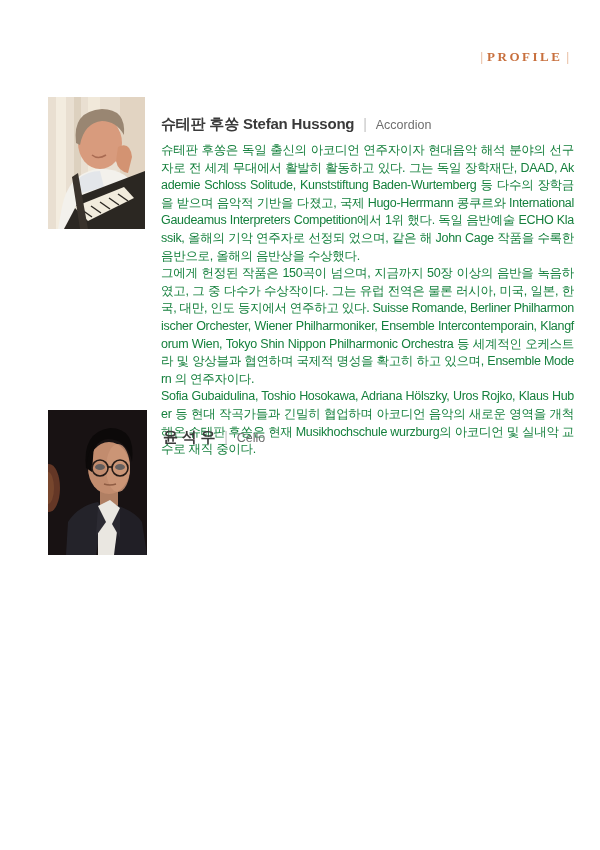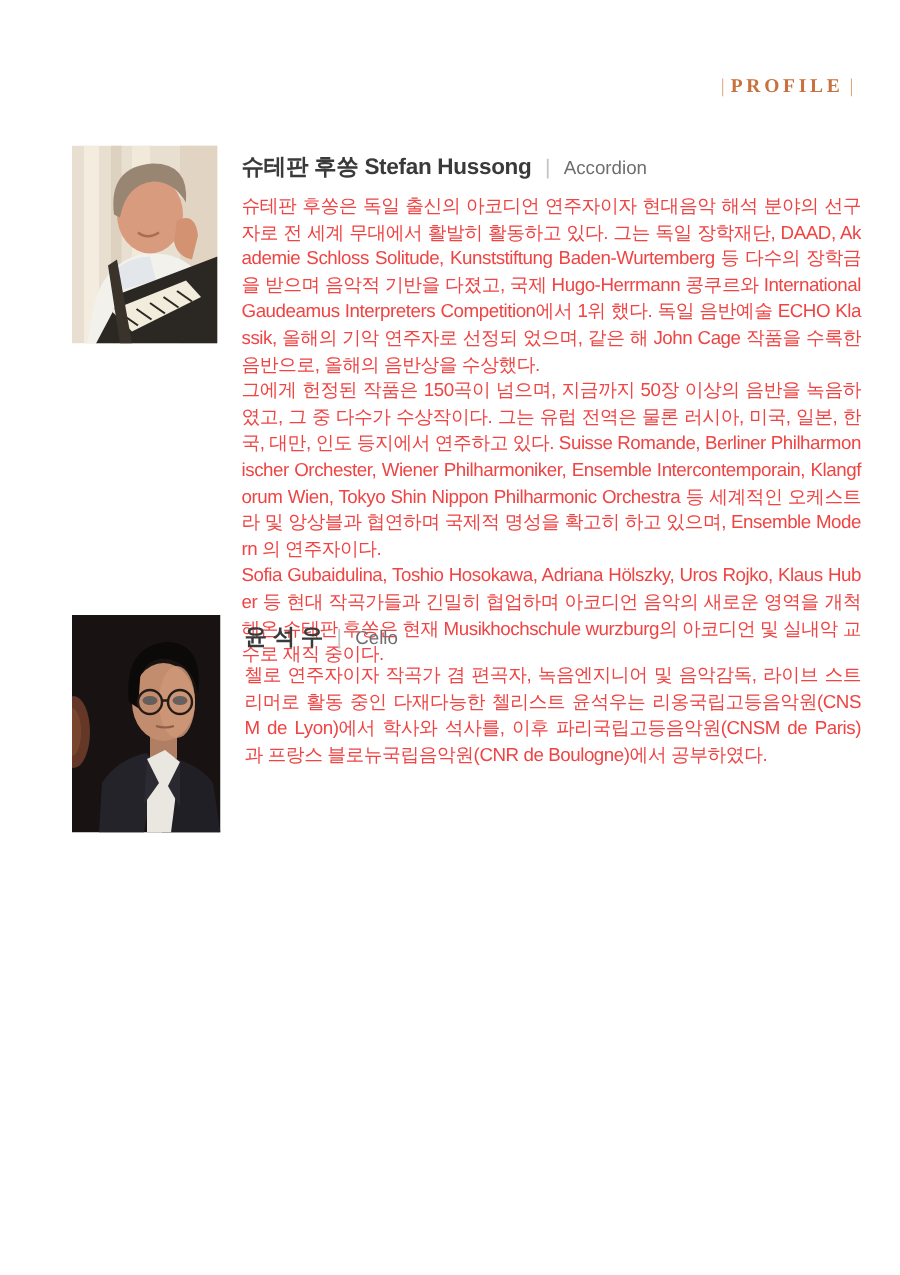--- a/index.html
+++ b/index.html
@@ -45,21 +45,21 @@
   .profile-2 { top: 410px; }
   .photo {
     flex: 0 0 auto;
     margin-right: 16px;
     display: block;
   }
   .profile-1 .photo { width: 97px; height: 132px; }
   .profile-2 .photo { width: 99px; height: 145px; }
   .profile-text { flex: 1 1 auto; min-width: 0; }
   .profile-title {
-    margin: 4px 0 7px 0;
+    margin: 17px 0 7px 0;
     font-size: 15px;
     font-weight: bold;
     color: #3a3a3a;
     line-height: 20px;
     letter-spacing: -0.2px;
   }
   .profile-title .divider {
     font-weight: normal;
     color: #c4c4c4;
     padding: 0 9px;
@@ -68,21 +68,21 @@
   .profile-title .instrument {
     font-weight: normal;
     color: #6e6e6e;
     font-size: 12.5px;
     letter-spacing: 0;
   }
   .bio p {
     margin: 0;
     font-size: 12.5px;
     line-height: 17.6px;
-    color: #ef4444;
+    color: #15803d;
     letter-spacing: -0.3px;
     text-align: justify;
     word-break: break-all;
   }
   
   .page-number {
     position: absolute;
     top: 809px;
     right: 52px;
     font-size: 13px;
@@ -168,20 +168,19 @@
 
       <polygon points="50,96 62,90 72,98 66,145 50,145" fill="#eae7e1"></polygon>
       <path d="M50,96 L58,112 L48,126 Z" fill="#2c2b33"></path>
       <path d="M72,98 L64,114 L72,128 Z" fill="#2a2830"></path>
     </svg>
     <div class="profile-text">
       <h2 class="profile-title">
         <span>윤 석 우</span><span class="divider">|</span><span class="instrument">Cello</span>
       </h2>
       <div class="bio">
-        <p>첼로 연주자이자 작곡가 겸 편곡자, 녹음엔지니어 및 음악감독, 라이브 스트리머로 활동 중인 다재다능한 첼리스트 윤석우는 리옹국립고등음악원(CNSM de Lyon)에서 학사와 석사를, 이후 파리국립고등음악원(CNSM de Paris) 과 프랑스 블로뉴국립음악원(CNR de Boulogne)에서 공부하였다.</p>
       </div>
     </div>
   </section>
 
   <div class="page-number">19</div>
 
 </div>
 
 </body></html>

